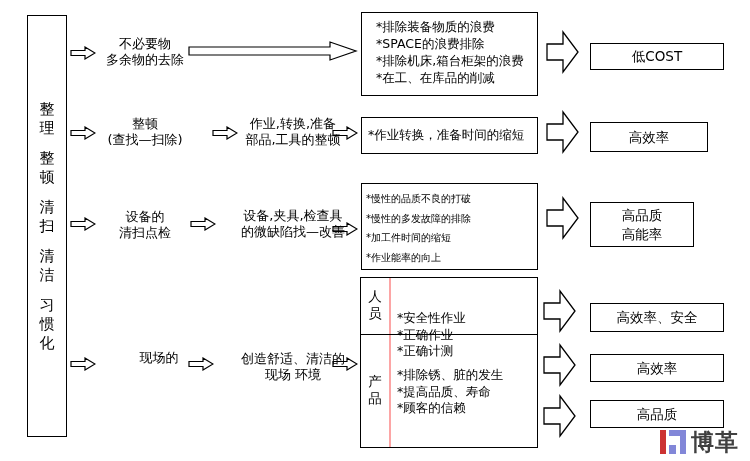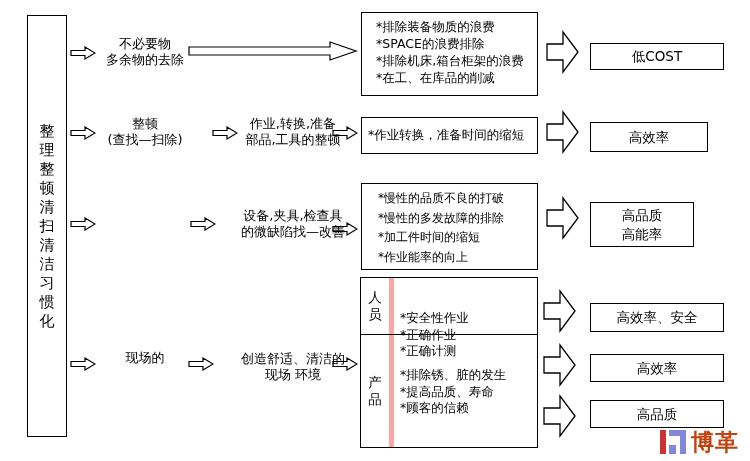--- a/index.html
+++ b/index.html
@@ -1,33 +1,33 @@
 <!DOCTYPE html>
 <html><head>
 <meta charset="utf-8">
 <style>
   html,body{margin:0;padding:0;background:#fff;}
   .canvas{position:relative;width:750px;height:461px;background:#fff;
           font-family:"DejaVu Sans",sans-serif;color:#000;overflow:hidden;}
   .abs{position:absolute;}
   .bx{position:absolute;border:1px solid #000;background:#fff;box-sizing:border-box;}
   .sidebar{left:27px;top:15px;width:40px;height:422px;display:flex;flex-direction:column;
-           align-items:center;justify-content:center;}
+           align-items:center;justify-content:center;gap:11px;}
   .sideword{width:18px;font-size:15px;line-height:19px;text-align:center;word-break:break-all;}
   .lbl{position:absolute;text-align:center;font-size:13px;line-height:16px;}
   .mid{position:absolute;text-align:center;font-size:13px;line-height:16px;margin-left:16px;}
   .boxtxt{font-size:12.5px;padding:5px 14px;line-height:17px;white-space:nowrap;}
-  .boxtxt3{font-size:12px;padding:5px 16px;line-height:19.5px;white-space:nowrap;}
+  .boxtxt3{font-size:10px;padding:5px 4px;line-height:19.5px;white-space:nowrap;}
   .vcenter{display:flex;align-items:center;padding:0 0 0 6px;font-size:12.5px;white-space:nowrap;}
   .result{display:flex;flex-direction:column;align-items:center;justify-content:center;
           font-size:13.5px;line-height:19px;text-align:center;}
   .tbl{left:360px;top:277px;width:178px;height:171px;display:flex;flex-direction:column;}
   .trow{display:flex;border-bottom:1px solid #000;}
   .trow:last-child{border-bottom:none;}
-  .tcat{width:28px;border-right:5px solid #fca5a5;display:flex;align-items:center;justify-content:center;}
+  .tcat{width:28px;border-right:2px solid #fca5a5;display:flex;align-items:center;justify-content:center;font-family:Liberation Mono, monospace;}
   .tcat span{display:inline-block;width:16px;font-size:13.5px;line-height:17px;text-align:center;word-break:break-all;}
   .titems{flex:1;padding:4px 0 0 6px;font-size:12.5px;line-height:16.5px;white-space:nowrap;margin-top:28px;}
   .logo{left:660px;top:428px;display:flex;align-items:center;gap:3px;}
   .logomark{position:relative;width:28px;height:28px;}
   .logomark i{position:absolute;display:block;}
   .logotext{font-size:23px;font-weight:bold;letter-spacing:1px;line-height:28px;}
   svg{display:block;}
 </style>
 </head>
 <body>
@@ -97,21 +97,25 @@
     </svg>
 
   <div class="lbl" style="left:95px;top:36px;width:100px">
     <div>不必要物</div>
     <div>多余物的去除</div>
   </div>
   <div class="lbl" style="left:95px;top:116px;width:100px">
     <div>整顿</div>
     <div>(查找—扫除)</div>
   </div>
-  <div class="lbl" style="left:95px;top:350px;width:100px">
+  <div class="lbl" style="left:95px;top:209px;width:100px">
+    <div>设备的</div>
+    <div>清扫点检</div>
+  </div>
+  <div class="lbl" style="left:109px;top:350px;width:100px">
     <div>现场的</div>
   </div>
 
   <div class="mid" style="left:218px;top:116px;width:118px">
     <div>作业,转换,准备</div>
     <div>部品,工具的整顿</div>
   </div>
   <div class="mid" style="left:216px;top:208px;width:122px">
     <div>设备,夹具,检查具</div>
     <div>的微缺陷找—改善</div>
@@ -180,16 +184,16 @@
     <div>高品质</div>
   </div>
 
   <div class="abs logo">
     <div class="logomark">
       <i style="left: 0px; top: 2px; width: 6px; height: 24px; background: rgb(204, 51, 51);"></i>
       <i style="left: 9px; top: 2px; width: 17px; height: 6px; background: rgb(130, 135, 216);"></i>
       <i style="left: 20px; top: 2px; width: 6px; height: 24px; background: rgb(130, 135, 216);"></i>
       <i style="left: 9px; top: 17px; width: 7px; height: 9px; background: rgb(130, 135, 216);"></i>
     </div>
-    <div class="logotext" style="color: #c2410c;">博革</div>
+    <div class="logotext" style="color: #404040;">博革</div>
   </div>
 
 </div>
 
 </body></html>

